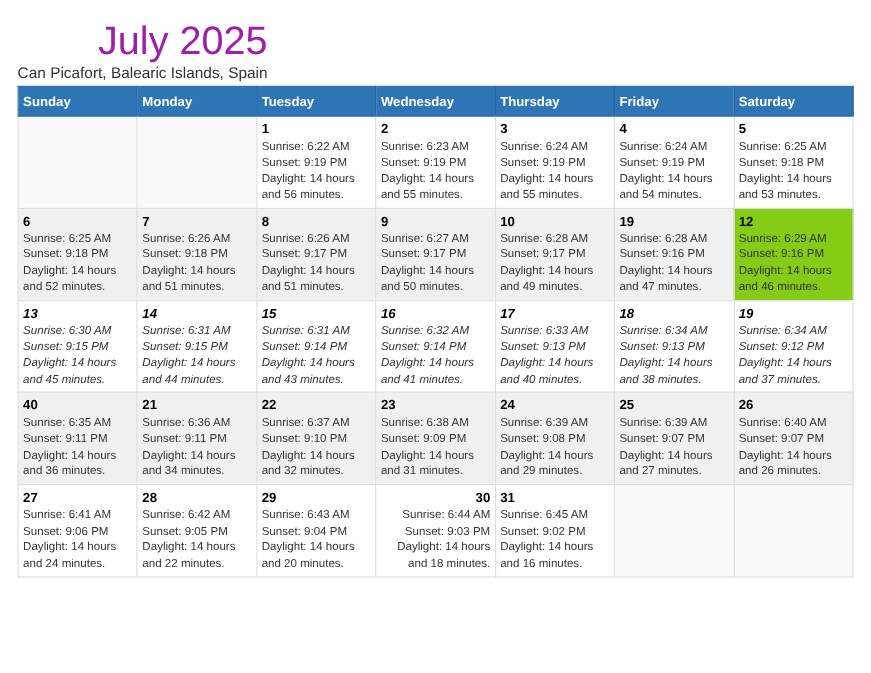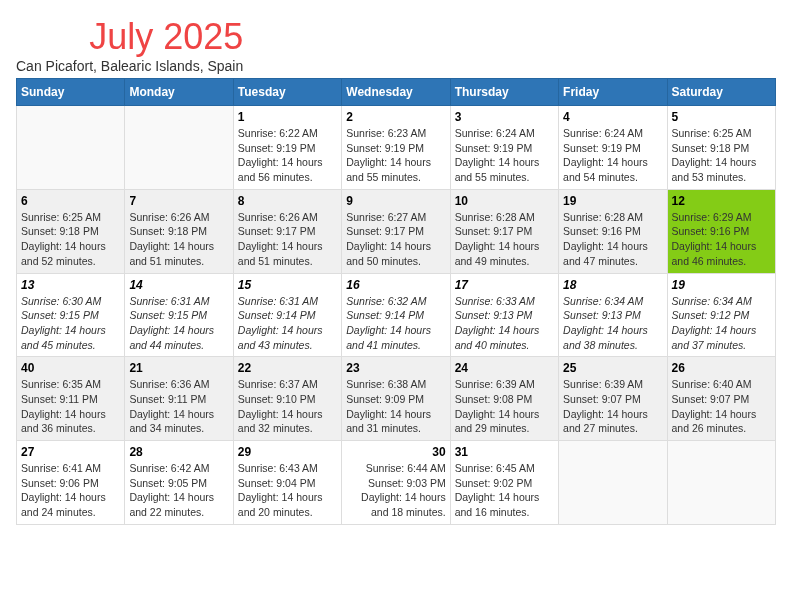--- a/index.html
+++ b/index.html
@@ -30,21 +30,21 @@
     .logo-blue { color: #1a5276; }
     .logo-icon {
       width: 20px;
       height: 20px;
     }
     .title-section {
       text-align: right;
     }
     .month-year {
       font-size: 36px;
-      color: #ef4444;
+      color: #a21caf;
       font-weight: normal;
     }
     .location {
       font-size: 14px;
       color: #333;
     }
     .calendar {
       width: 100%;
       border-collapse: collapse;
       border: 1px solid #ccc;

